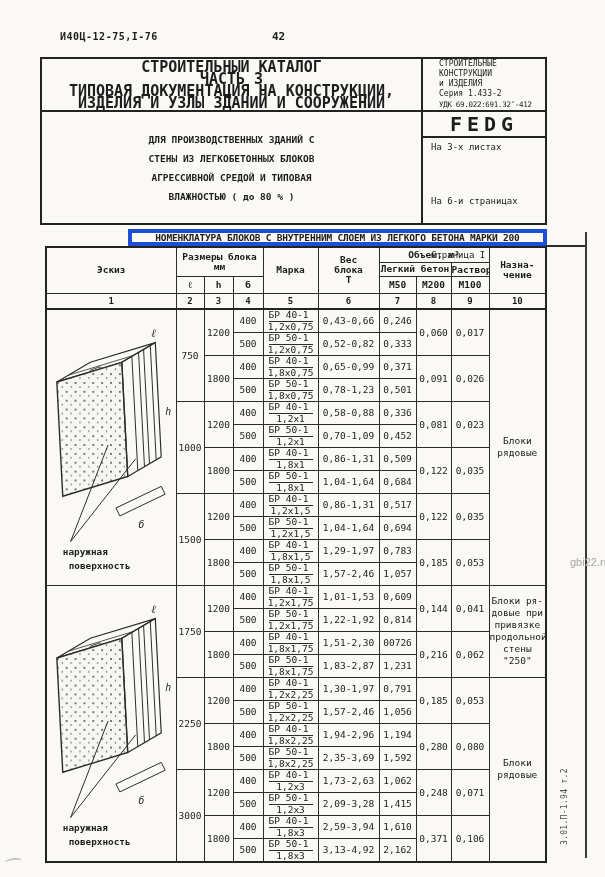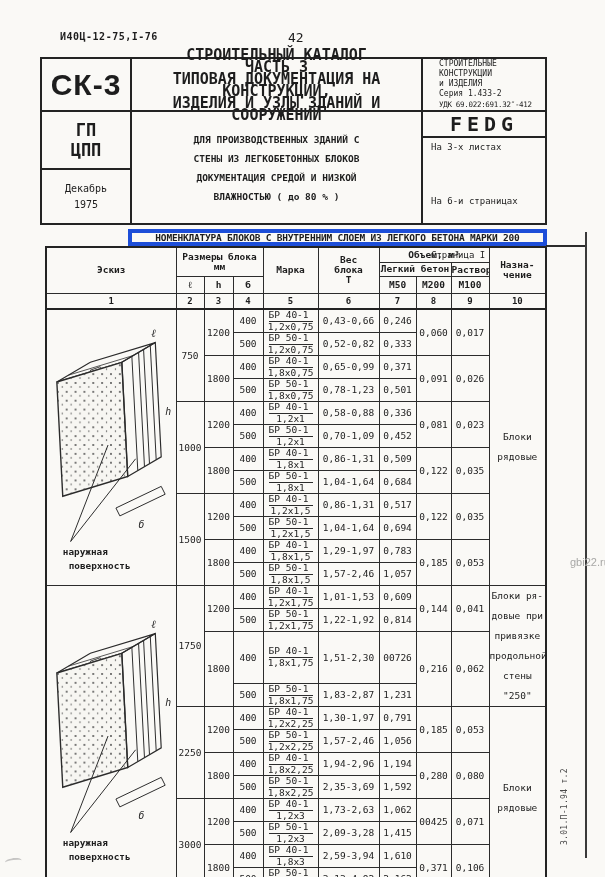--- a/index.html
+++ b/index.html
@@ -1,20 +1,20 @@
 <!DOCTYPE html>
 <html><head>
 <meta charset="utf-8">
 <style>
   html,body{margin:0;padding:0;background:#ffffff;}
   .page{position:relative;width:605px;height:877px;background:#faf9f6;overflow:hidden;
         font-family:"DejaVu Sans Mono",monospace;color:#1d1d1d;}
   .abs{position:absolute;}
   .topcode{top:31px;left:60px;font-size:10px;font-weight:bold;letter-spacing:.5px;}
-  .pagenum{top:30px;left:288px;font-size:13px;font-weight:normal;}
+  .pagenum{top:30px;left:272px;font-size:11px;font-weight:bold;}
 
   
   .hdr{top:57px;left:40px;width:507px;height:168px;border:2px solid #232323;
        box-sizing:border-box;display:flex;}
   .hcol{display:flex;flex-direction:column;box-sizing:border-box;}
   .hcol1{width:90px;border-right:2px solid #232323;}
   .hcol2{flex:1;border-right:2px solid #232323;}
   .hcol3{width:122px;}
   .hcell{box-sizing:border-box;display:flex;flex-direction:column;justify-content:center;
          align-items:center;text-align:center;}
@@ -44,21 +44,21 @@
   table.main td{border:1px solid #2c2c2c;text-align:center;vertical-align:middle;
                 padding:0;font-size:9.5px;overflow:hidden;}
   table.main{border:2px solid #232323;}
   td.hd{font-size:8.5px;line-height:10px;white-space:pre-line;font-weight:bold;}
   td.hd-small{font-size:7.5px;line-height:9px;font-weight:bold;margin-top:40px;}
   tr.numrow td{height:14px;font-size:9px;font-weight:bold;border-bottom:2px solid #232323;}
   tbody.data tr{height:21px;}
   td.mark{font-size:8.5px;line-height:10px;text-align:left;padding-left:5px;}
   .frac-top{display:inline-block;border-bottom:1px solid #2c2c2c;padding:0 4px 1px 0;}
   .frac-bot{display:block;}
-  td.purpose{font-size:8px;line-height:20px;white-space:pre-line;vertical-align:middle;margin-left:36px;}
+  td.purpose{font-size:8px;line-height:12px;white-space:pre-line;vertical-align:middle;margin-left:36px;}
   td.sketch-td{vertical-align:middle;}
 
   
   .rline{top:232px;left:585px;width:2px;height:626px;background:#3a3a3a;}
   .rconn{top:245px;left:546px;width:41px;height:2px;background:#2c2c2c;}
   .wmark{top:556px;left:570px;font-size:11px;color:#a8a8a6;
          font-family:"Liberation Sans",sans-serif;}
   .sidecode{top:845px;left:560px;font-size:8px;color:#4a4a4a;
             transform:rotate(-90deg);transform-origin:0 0;width:92px;letter-spacing:.3px;}
   .smudge{top:858px;left:5px;width:17px;height:5px;border-top:2px solid #9c9c9c;
@@ -68,38 +68,31 @@
 </style>
 </head>
 <body>
 
 <div class="page">
 
   <div class="abs topcode">И40Ц-12-75,I-76</div>
   <div class="abs pagenum">42</div>
 
   <div class="abs hdr">
-    <div class="hcol hcol1">
-      <div class="hcell sk3">СК-3</div>
-      <div class="hcell gpcpp bline">ГП
-ЦПП</div>
-      <div class="hcell dec bline">Декабрь
-1975</div>
-    </div>
     <div class="hcol hcol2">
       <div class="hcell cat">
         <div>СТРОИТЕЛЬНЫЙ КАТАЛОГ</div>
         <div>ЧАСТЬ 3</div>
         <div>ТИПОВАЯ ДОКУМЕНТАЦИЯ НА КОНСТРУКЦИИ,</div>
         <div>ИЗДЕЛИЯ И УЗЛЫ ЗДАНИЙ И СООРУЖЕНИЙ</div>
       </div>
       <div class="hcell walls bline">
         <div>ДЛЯ ПРОИЗВОДСТВЕННЫХ ЗДАНИЙ С</div>
         <div>СТЕНЫ ИЗ ЛЕГКОБЕТОННЫХ БЛОКОВ</div>
-        <div>ДОКУМЕНТАЦИЯ СРЕДОЙ И НИЗКОЙ</div>
+        <div>АГРЕССИВНОЙ СРЕДОЙ И ТИПОВАЯ</div>
         <div>ВЛАЖНОСТЬЮ ( до 80 % )</div>
       </div>
     </div>
     <div class="hcol hcol3">
       <div class="hcell rtop">
         <div>СТРОИТЕЛЬНЫЕ</div>
         <div>КОНСТРУКЦИИ</div>
         <div>и ИЗДЕЛИЯ</div>
         <div>Серия 1.433-2</div>
         <div class="udk">УДК 69.022:691.32″-412</div>
@@ -410,21 +403,21 @@
           <td>2,35-3,69</td>
           <td>1,592</td>
         </tr>
         <tr>
           <td rowspan="4">3000</td>
           <td rowspan="2">1200</td>
           <td>400</td>
           <td class="mark"><span class="frac-top">БР 40-1</span><span class="frac-bot">1,2х3</span></td>
           <td>1,73-2,63</td>
           <td>1,062</td>
-          <td rowspan="2">00425</td>
+          <td rowspan="2">0,248</td>
           <td rowspan="2">0,071</td>
         </tr>
         <tr>
           <td>500</td>
           <td class="mark"><span class="frac-top">БР 50-1</span><span class="frac-bot">1,2х3</span></td>
           <td>2,09-3,28</td>
           <td>1,415</td>
         </tr>
         <tr>
           <td rowspan="2">1800</td>

